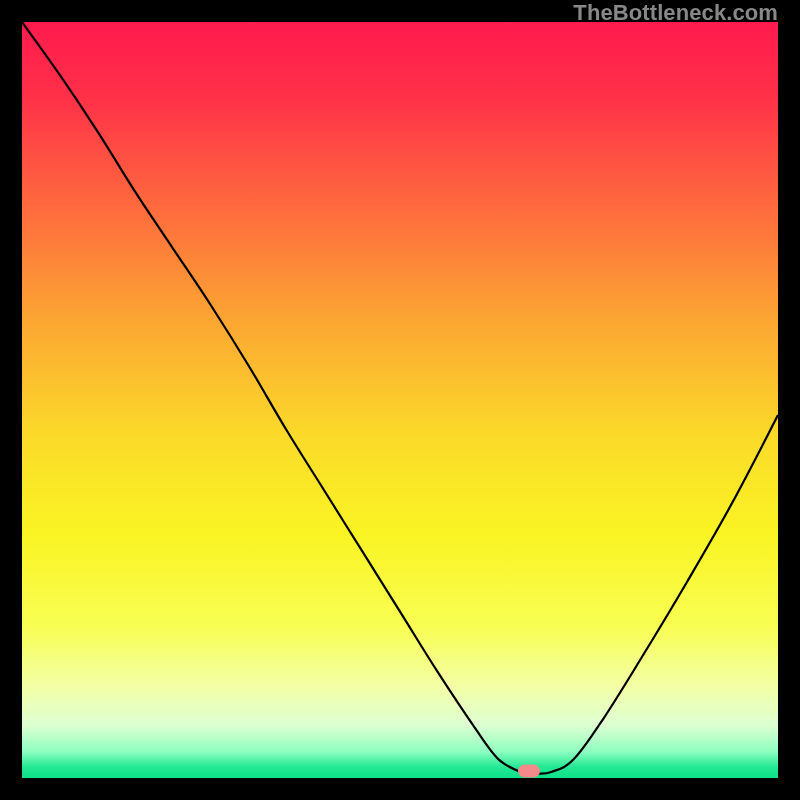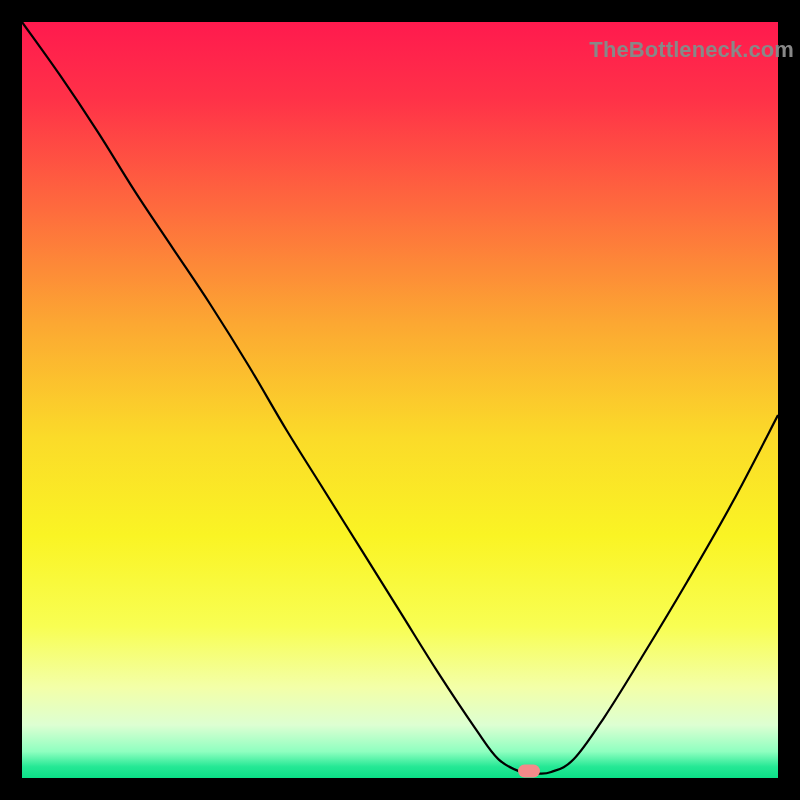--- a/index.html
+++ b/index.html
@@ -41,28 +41,27 @@
   }
   .marker {
     position: absolute;
     width: 22px;
     height: 13px;
     border-radius: 7px;
     transform: translate(-50%, -50%);
   }
   .watermark {
     position: absolute;
-    right: 6px;
+    right: 22px;
     top: 0px;
     font-family: Arial, Helvetica, sans-serif;
     font-size: 22px;
     font-weight: 600;
     color: #888888;
     letter-spacing: 0.1px;
-    margin-top: 37px;
   }
 </style>
 </head>
 <body>
 
 <div class="frame">
 
   <div class="plot">
 
     <svg class="gradient" width="756" height="756" viewBox="0 0 756 756" preserveAspectRatio="none">

